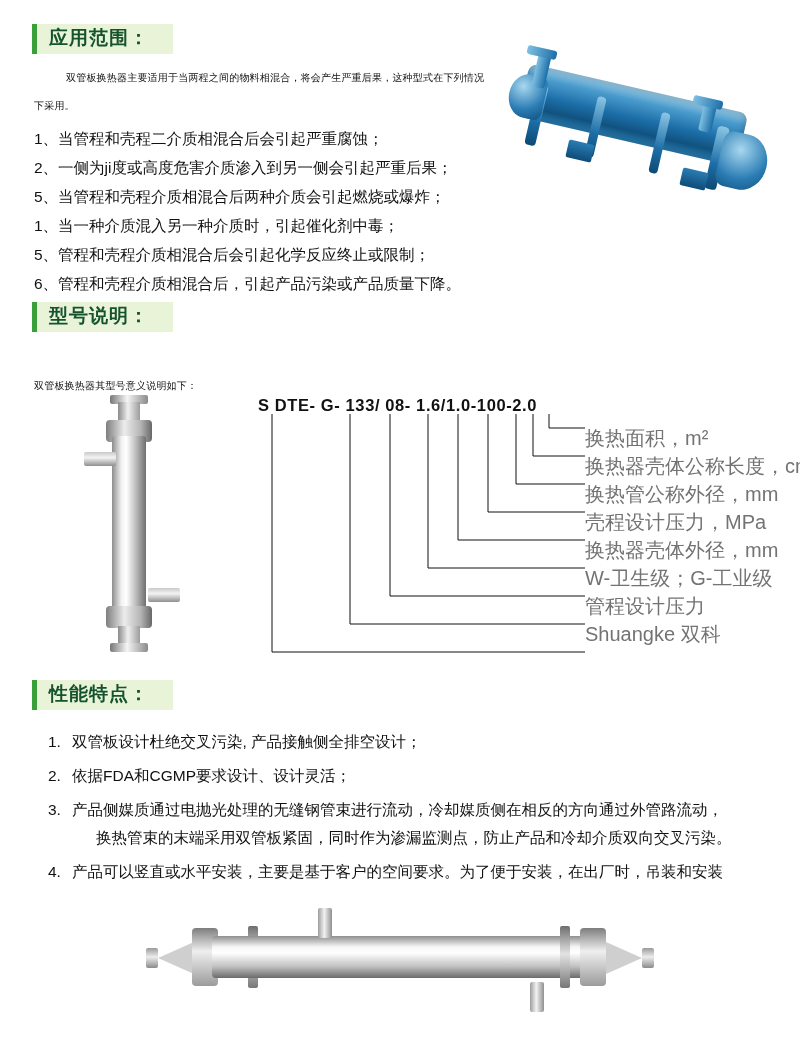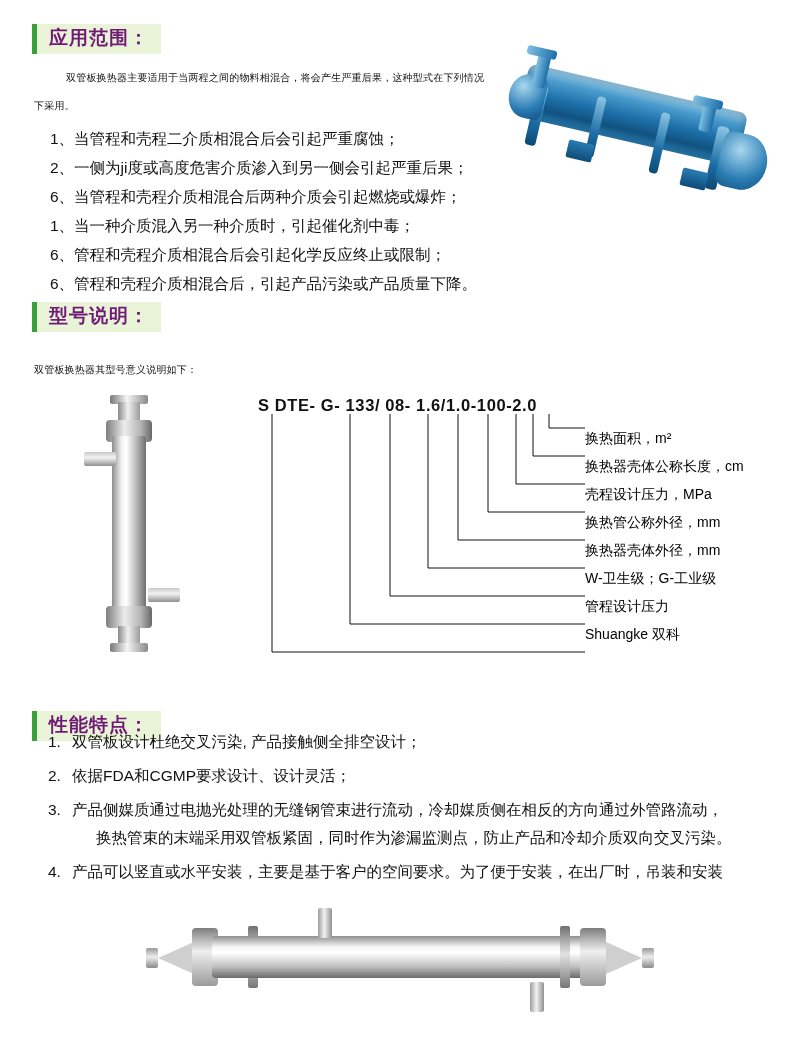--- a/index.html
+++ b/index.html
@@ -18,32 +18,32 @@
   .page {
     position: relative;
     width: 800px;
     height: 1038px;
   }
 
   
   .section-head {
     position: absolute;
     display: inline-block;
-    padding: 3px 12px 4px 12px;
+    padding: 3px 24px 4px 12px;
     background: #e8f3d8;
     border-left: 5px solid #3aa03a;
-    color: #701a75;
+    color: #14532d;
     font-size: 19px;
     font-weight: bold;
     letter-spacing: 1px;
     line-height: 1.2;
   }
   #head-1 { left: 32px; top: 24px; }
   #head-2 { left: 32px; top: 302px; }
-  #head-3 { left: 32px; top: 711px; text-align: center; }
+  #head-3 { left: 32px; top: 680px; text-align: center; }
 
   
   .para {
     position: absolute;
     font-size: 10px;
     line-height: 28px;
     color: #111;
     letter-spacing: 0.2px;
   }
 
@@ -55,25 +55,25 @@
   }
 
   .list-1 {
     position: absolute;
     left: 34px;
     top: 124px;
     width: 470px;
     font-size: 15.5px;
     line-height: 29px;
   }
-  .list-1 div { white-space: nowrap; margin-left: 16px; }
+  .list-1 div { white-space: nowrap; }
 
   #model-note {
     left: 34px;
-    top: 356px;
+    top: 372px;
     width: 420px;
   }
 
   
   .hero-photo {
     position: absolute;
     left: 505px;
     top: 30px;
     width: 268px;
     height: 180px;
@@ -195,24 +195,24 @@
     color: #111;
     white-space: nowrap;
   }
   .legend {
     position: absolute;
     left: 585px;
     top: 424px;
     width: 210px;
   }
   .legend-item {
-    font-size: 14px;
+    font-size: 20px;
     line-height: 28px;
     white-space: nowrap;
-    color: #000000;
+    color: #737373;
   }
   .leader-svg {
     position: absolute;
     left: 250px;
     top: 410px;
     width: 345px;
     height: 250px;
   }
 
   
@@ -301,23 +301,23 @@
 
 <div class="page">
 
   <div class="section-head" id="head-1">应用范围：</div>
 
   <div class="para" id="intro-1">双管板换热器主要适用于当两程之间的物料相混合，将会产生严重后果，这种型式在下列情况下采用。</div>
 
   <div class="list-1">
     <div>1、当管程和壳程二介质相混合后会引起严重腐蚀；</div>
     <div>2、一侧为ji度或高度危害介质渗入到另一侧会引起严重后果；</div>
-    <div>6、当管程和壳程介质相混合后两种介质会引起燃烧或爆炸；</div>
+    <div>5、当管程和壳程介质相混合后两种介质会引起燃烧或爆炸；</div>
     <div>1、当一种介质混入另一种介质时，引起催化剂中毒；</div>
-    <div>6、管程和壳程介质相混合后会引起化学反应终止或限制；</div>
+    <div>5、管程和壳程介质相混合后会引起化学反应终止或限制；</div>
     <div>6、管程和壳程介质相混合后，引起产品污染或产品质量下降。</div>
   </div>
 
   <div class="hero-photo">
     <div class="body-tube"></div>
     <div class="flange f1"></div>
     <div class="flange f2"></div>
     <div class="flange f3"></div>
     <div class="flange f4"></div>
     <div class="cap-l"></div>
@@ -358,22 +358,22 @@
       <path d="M178,4 L178,158 L335,158"></path>
       <path d="M140,4 L140,186 L335,186"></path>
       <path d="M100,4 L100,214 L335,214"></path>
       <path d="M22,4  L22,242  L335,242"></path>
     </g>
   </svg>
 
   <div class="legend">
     <div class="legend-item">换热面积，m²</div>
     <div class="legend-item">换热器壳体公称长度，cm</div>
+    <div class="legend-item">换热管公称外径，mm</div>
     <div class="legend-item">壳程设计压力，MPa</div>
-    <div class="legend-item">换热管公称外径，mm</div>
     <div class="legend-item">换热器壳体外径，mm</div>
     <div class="legend-item">W-卫生级；G-工业级</div>
     <div class="legend-item">管程设计压力</div>
     <div class="legend-item">Shuangke 双科</div>
   </div>
 
   <div class="section-head" id="head-3">性能特点：</div>
 
   <div class="features">
     <div class="feature">

